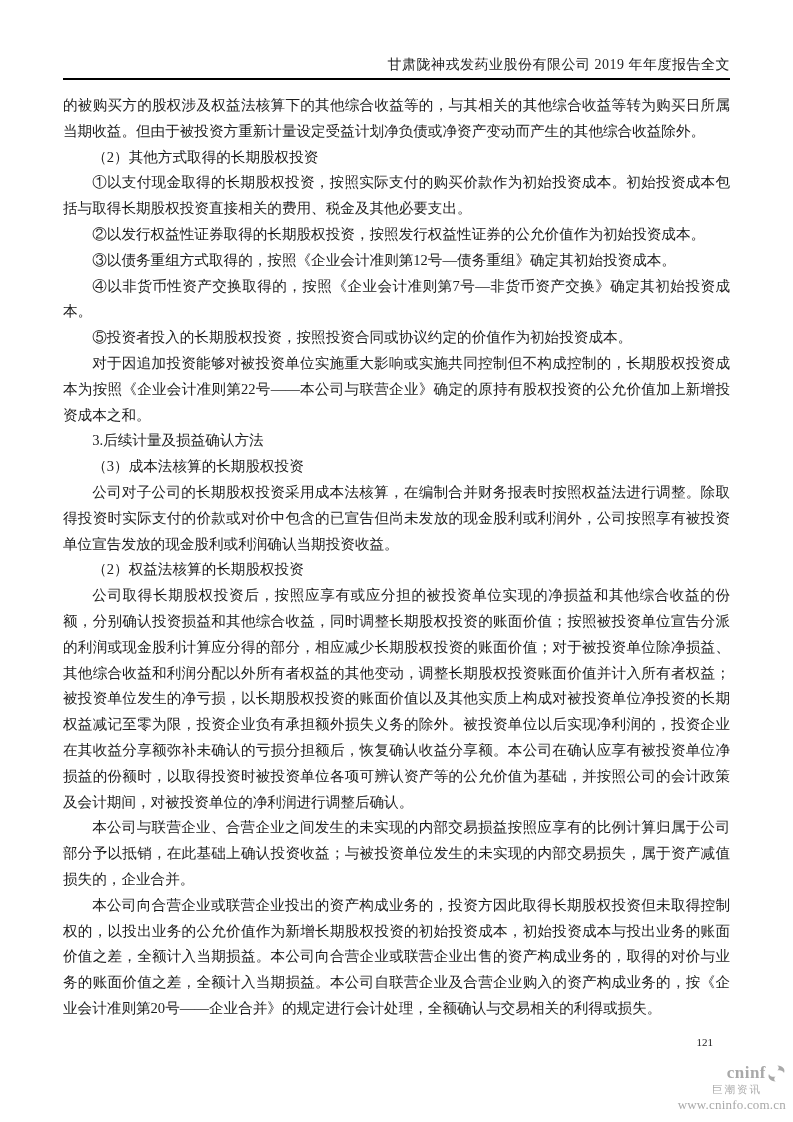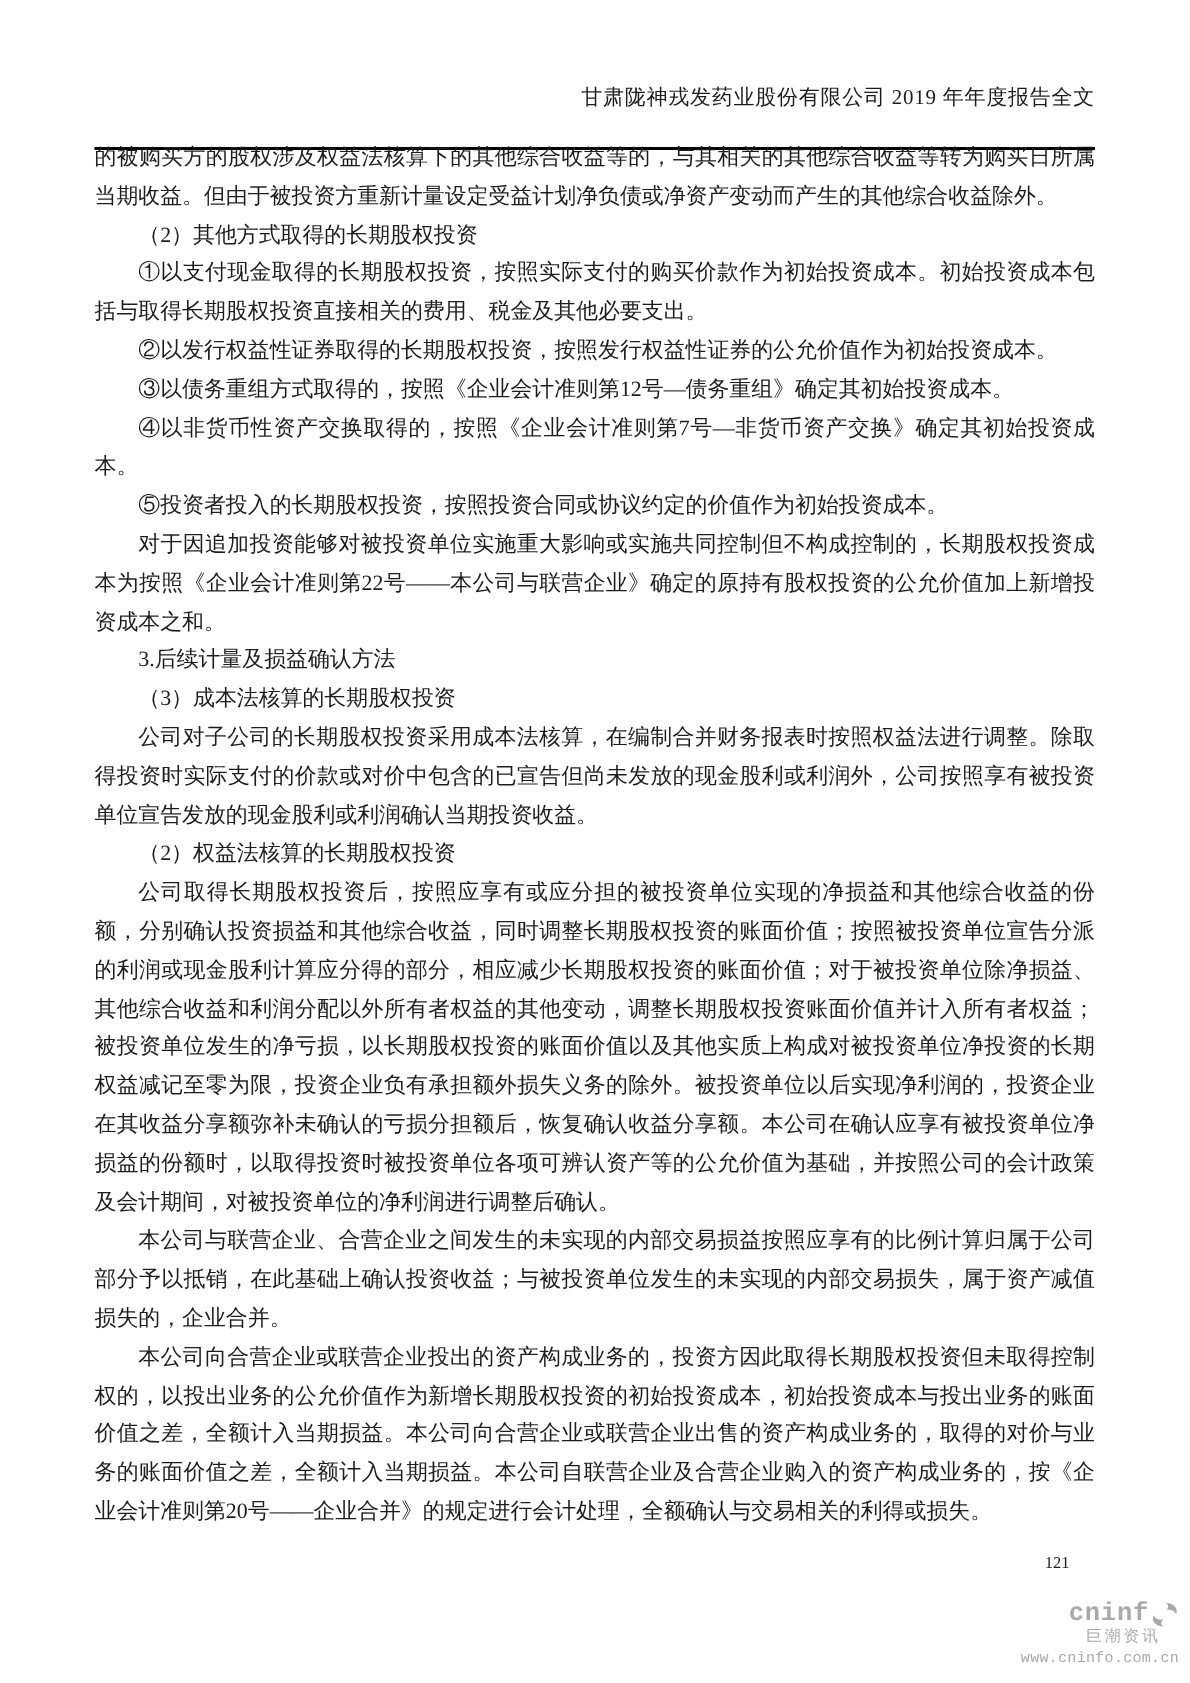--- a/index.html
+++ b/index.html
@@ -18,21 +18,21 @@
     overflow: hidden;
   }
   .header {
     position: absolute;
     top: 56px;
     left: 63px;
     width: 667px;
     text-align: right;
     font-size: 14px;
     letter-spacing: 0.5px;
-    padding-bottom: 24px;
+    padding-bottom: 4px;
     border-bottom: 2px solid #000000;
   }
   .doc-body {
     position: absolute;
     top: 93px;
     left: 63px;
     width: 667px;
     font-size: 14.6px;
     line-height: 25.8px;
     text-align: justify;
@@ -54,21 +54,21 @@
     text-align: right;
     font-size: 11px;
   }
   .footer-logo {
     position: absolute;
     right: 7px;
     bottom: 10px;
     width: 120px;
     text-align: right;
     color: #a9a9a9;
-    font-family: Liberation Mono, monospace;
+    font-family: Liberation Serif, serif;
     line-height: 1.1;
     user-select: none;
   }
   .footer-logo .brand-row {
     display: flex;
     align-items: center;
     justify-content: flex-end;
     gap: 1px;
   }
   .footer-logo .brand {
@@ -78,24 +78,24 @@
   }
   .footer-logo .swirl {
     width: 19px;
     height: 19px;
     display: inline-block;
   }
   .footer-logo .cn-name {
     font-size: 10.5px;
     letter-spacing: 2px;
     margin-top: 1px;
-    margin-right: 12px;
+    margin-right: 24px;
   }
   .footer-logo .url {
-    font-size: 10px;
+    font-size: 13px;
     margin-top: 2px;
     letter-spacing: 0.2px;
   }
 </style>
 </head>
 <body>
 
 <div class="page">
 
   <div class="header">

